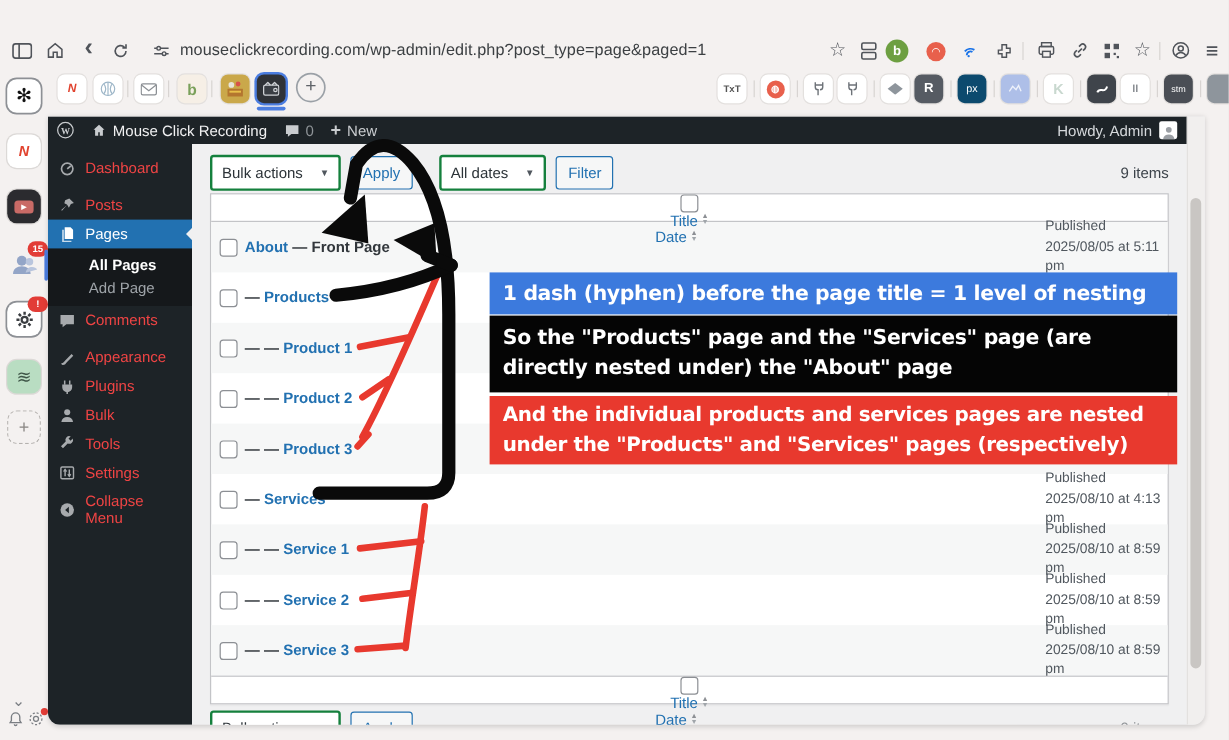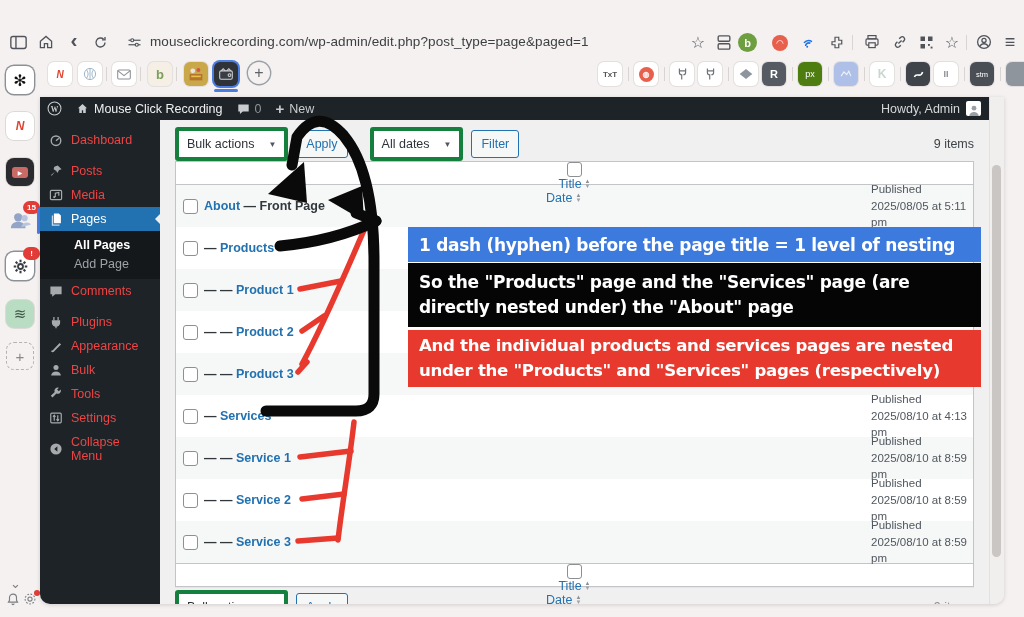--- a/index.html
+++ b/index.html
@@ -55,21 +55,21 @@
   .wsi.active{background:#2271b1;color:#fff;position:relative;}
   .wsi.active svg{color:#fff;}
   .wsi.active::after{content:"";position:absolute;right:-1px;top:50%;margin-top:-6px;border:6px solid transparent;border-right-color:#f0f0f1;}
   .wsep{height:7px;}
   .wsub{background:#15181b;padding:4px 0 6px;}
   .wsub .si{height:19px;display:flex;align-items:center;padding:0 9px 0 34px;font-size:12.5px;color:#9ea3a8;}
   .wsub .si.on{color:#fff;font-weight:bold;}
 
   .wpcontent{flex:1;min-width:0;position:relative;}
   .ctoolbar{display:flex;align-items:center;gap:8px;margin:11px 15px 0 15px;height:26px;}
-  .wsel{height:26px;background:#fff;border:4px solid #15803d;border-radius:3px;color:#2c3338;font-size:12.5px;
+  .wsel{height:26px;background:#fff;border:2px solid #15803d;border-radius:3px;color:#2c3338;font-size:12.5px;
         display:flex;align-items:center;gap:14px;padding:0 8px;}
   .wsel .car{font-size:8px;color:#50575e;}
   .wbtn{height:26px;background:#f6f7f7;border:1px solid #2271b1;border-radius:3px;color:#2271b1;font-size:12.5px;
         display:flex;align-items:center;padding:0 9px;}
   .itemscount{margin-left:auto;font-size:12.5px;color:#3c434a;}
 
   .wtable{margin:4px 15px 0 15px;background:#fff;border:1px solid #c3c4c7;box-shadow:0 1px 1px rgba(0,0,0,.04);}
   .thead{height:22px;display:flex;align-items:center;border-bottom:1px solid #c3c4c7;flex-direction:column;}
   .thead.bottom{border-bottom:none;border-top:1px solid #c3c4c7;}
   .cbcol{width:28px;display:flex;justify-content:center;flex:none;}
@@ -247,21 +247,21 @@
         </svg>
     </div>
     <div class="tsep" style="left:728px"></div>
     <div class="chip" style="left:734px">
       <svg width="14" height="10" viewBox="0 0 20 14">
           <path d="M10 0l9 7-9 7-9-7z" fill="#8e959c"></path>
         </svg>
     </div>
     <div class="chip dark" style="left:762px;background:#565b63;font-size:11px">R</div>
     <div class="tsep" style="left:792px"></div>
-    <div class="chip dark" style="left:798px;background:#4d7c0f;font-size:9px;font-weight:normal">px</div>
+    <div class="chip dark" style="left:798px;background:#0c4a6e;font-size:9px;font-weight:normal">px</div>
     <div class="tsep" style="left:828px"></div>
     <div class="chip" style="left:834px;background:#aebfe8">
       <svg width="14" height="14" viewBox="0 0 20 20" fill="none" stroke="#eef2fb" stroke-width="1.6">
           <path d="M3 13l4-6 4 4 3-5 3 7"></path>
         </svg>
     </div>
     <div class="tsep" style="left:864px"></div>
     <div class="chip" style="left:870px;color:#c9d8cf;font-size:12px">K</div>
     <div class="tsep" style="left:900px"></div>
     <div class="chip dark" style="left:906px;background:#3f444b">
@@ -373,58 +373,50 @@
               </svg>
             <span>Dashboard</span>
           </div>
           <div class="wsep"></div>
           <div class="wsi">
             <svg width="14" height="14" viewBox="0 0 20 20" fill="currentColor">
                 <path d="M12.5 2l5.5 5.5-3.6 1L12 13l-2-3.6-6.2 7.3-.9-.9L10.2 9.6 6.6 7.6l1-3.6z"></path>
               </svg>
             <span>Posts</span>
           </div>
-          <div class="wsi">
-            <svg width="14" height="14" viewBox="0 0 20 20" fill="none" stroke="currentColor" stroke-width="1.7">
-                <rect x="2" y="3.5" width="16" height="13" rx="1.5"></rect>
-                <circle cx="7.5" cy="13" r="1.6" fill="currentColor" stroke="none"></circle>
-                <path d="M9 13V7.5l5-1.2V11"></path>
-              </svg>
-            <span>Media</span>
-          </div>
           <div class="wsi active">
             <svg width="14" height="14" viewBox="0 0 20 20" fill="currentColor">
                 <path d="M7 2h7l3 3v11H7z"></path>
                 <path d="M4 5h2v13h9v1.5H4z" opacity=".75"></path>
               </svg>
             <span>Pages</span>
           </div>
           <div class="wsub">
             <div class="si on">All Pages</div>
             <div class="si">Add Page</div>
           </div>
           <div class="wsi">
             <svg width="14" height="13" viewBox="0 0 20 18" fill="currentColor">
                 <path d="M2 2h16v11H9l-4.5 3.5V13H2z"></path>
               </svg>
             <span>Comments</span>
           </div>
           <div class="wsep"></div>
           <div class="wsi">
+            <svg width="14" height="14" viewBox="0 0 20 20" fill="currentColor">
+                <path d="M3 16.8c2.8-.2 3-1.8 4.6-3.4l7.6-7.6 2 2-7.6 7.6c-1.6 1.6-1.8 3.4-5 3.4-.8 0-1.6-.4-1.6-2z"></path>
+              </svg>
+            <span>Appearance</span>
+          </div>
+          <div class="wsi">
             <svg width="14" height="14" viewBox="0 0 20 20" fill="none" stroke="currentColor" stroke-width="1.8">
                 <path d="M5 8.5h10V11a5 5 0 0 1-10 0z" fill="currentColor"></path>
                 <path d="M7 8V3M13 8V3M10 16v3"></path>
               </svg>
             <span>Plugins</span>
-          </div>
-          <div class="wsi">
-            <svg width="14" height="14" viewBox="0 0 20 20" fill="currentColor">
-                <path d="M3 16.8c2.8-.2 3-1.8 4.6-3.4l7.6-7.6 2 2-7.6 7.6c-1.6 1.6-1.8 3.4-5 3.4-.8 0-1.6-.4-1.6-2z"></path>
-              </svg>
-            <span>Appearance</span>
           </div>
           <div class="wsi">
             <svg width="14" height="14" viewBox="0 0 20 20" fill="currentColor">
                 <circle cx="10" cy="6.5" r="3.6"></circle>
                 <path d="M3 18c.6-4 3.2-6 7-6s6.4 2 7 6z"></path>
               </svg>
             <span>Bulk</span>
           </div>
           <div class="wsi">
             <svg width="14" height="14" viewBox="0 0 20 20" fill="currentColor">

